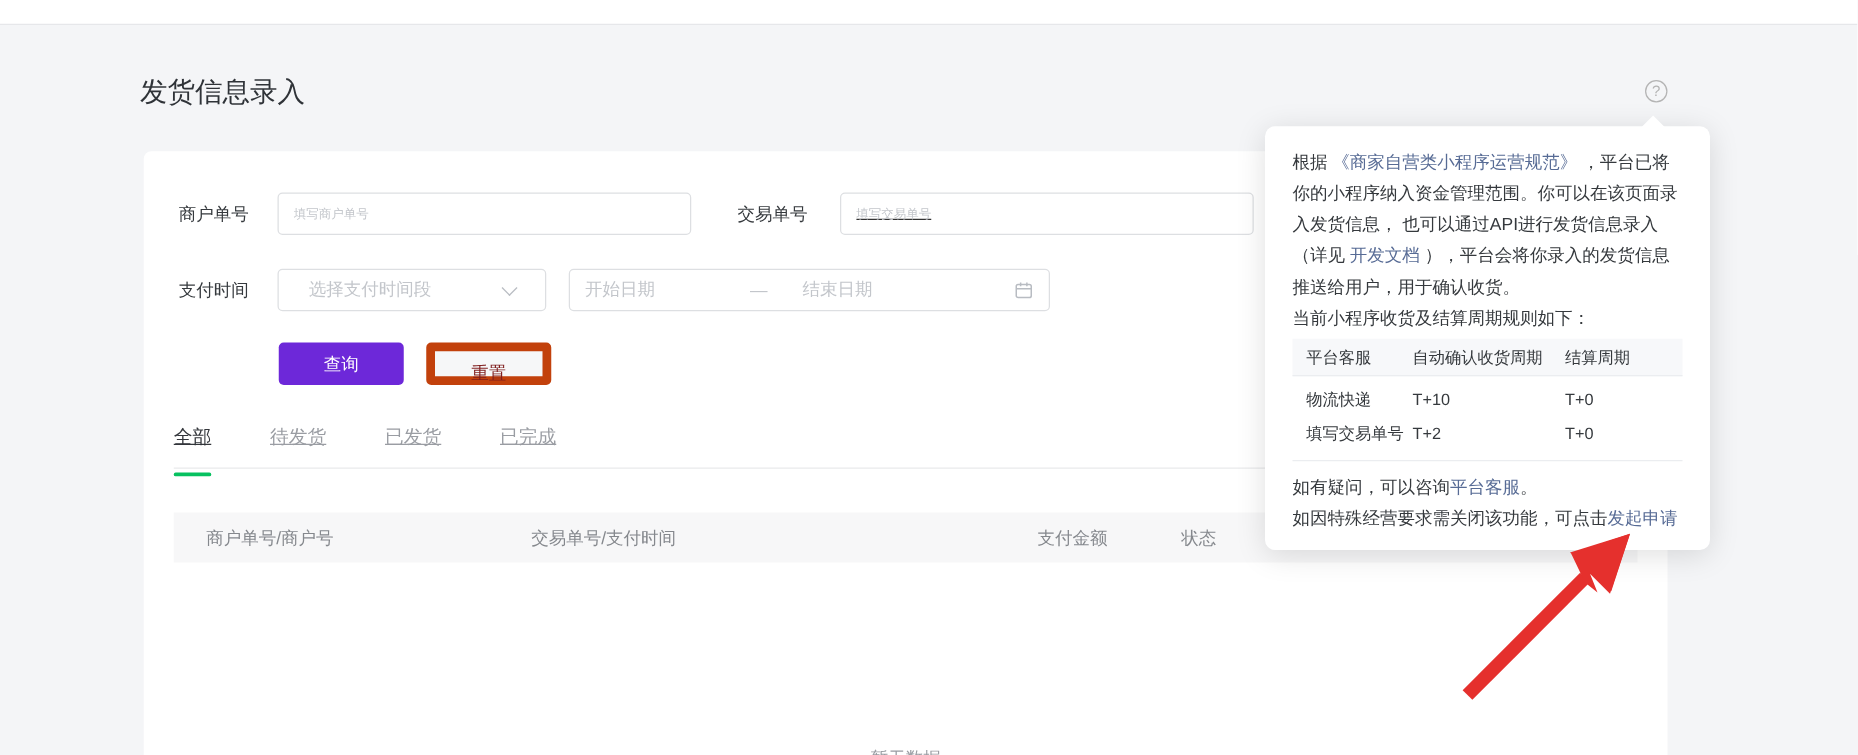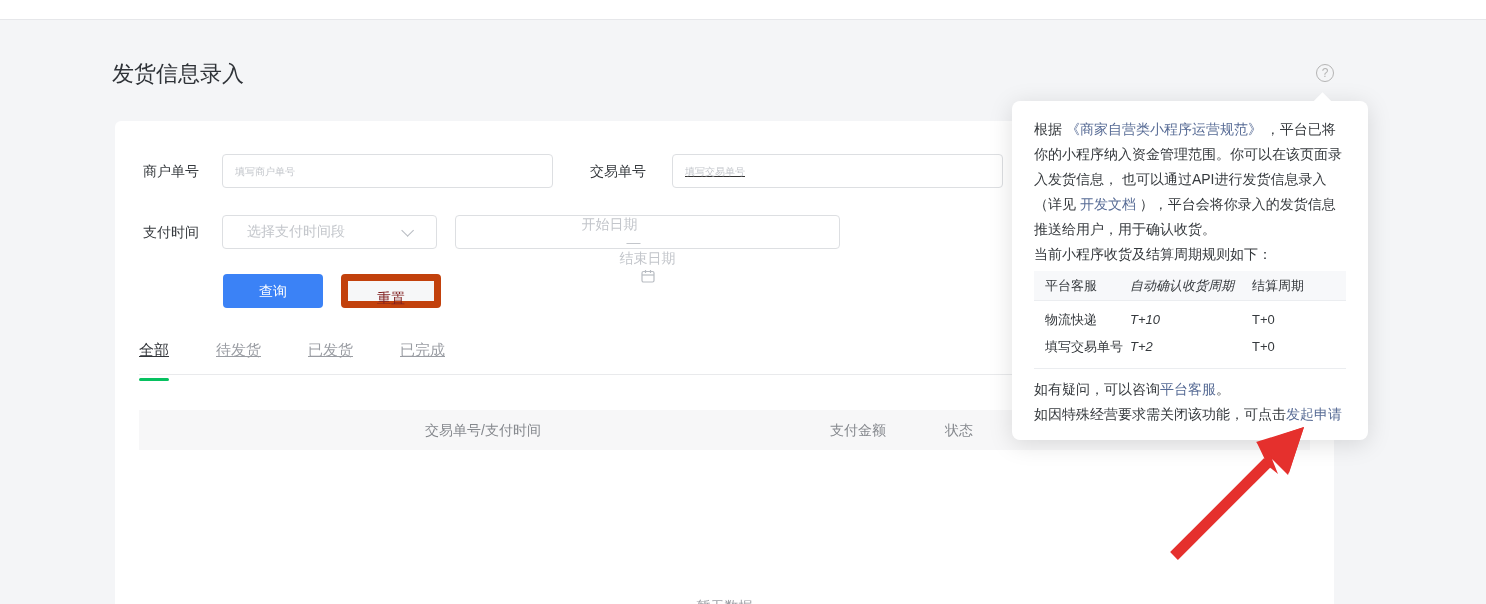--- a/index.html
+++ b/index.html
@@ -44,31 +44,31 @@
     background:#fff; display:flex; align-items:center; padding:0 24px;
     cursor:pointer;
   }
   .select-box .sel-text { flex:1; color:#c3c6cb; font-size:14px; }
   .chevron {
     width:9px; height:9px; border-right:1.5px solid #b8bcc2; border-bottom:1.5px solid #b8bcc2;
     transform:rotate(45deg) translateY(-3px); margin-right:2px;
   }
   .daterange {
     position:absolute; height:34px; border:1px solid #dddfe2; border-radius:4px;
-    background:#fff; display:flex; align-items:center; padding:0 12px; cursor:pointer;flex-direction:column;
+    background:#fff; display:flex; align-items:center; padding:0 12px; cursor:pointer;
   }
   .daterange .dr-start { width:132px; color:#c3c6cb; }
   .daterange .dr-sep   { width:42px; color:#c3c6cb; }
   .daterange .dr-end   { flex:1; color:#c3c6cb; }
   .btn {
     position:absolute; width:100px; height:34px; border-radius:4px;
     font-size:14px; text-align:center; line-height:34px; cursor:pointer;
     font-family:inherit;
   }
-  .btn-primary { background:#3b82f6; color:#ffffff; border:none; }
+  .btn-primary { background:#6d28d9; color:#ffffff; border:none; }
   .btn-plain   { background:#f6f7f8; color:#7f1d1d; border:7px solid #c2410c; }
   .tabs {
     position:absolute; left:24px; right:24px; top:214px; height:40px;
     border-bottom:1px solid #e9eaec; display:flex;
   }
   .tab {
     margin-right:47px; font-size:15px; color:#9a9da3; line-height:30px;
     position:relative; cursor:pointer;text-decoration:underline;
   }
   .tab.active { color:#33363b; }
@@ -97,21 +97,21 @@
     position:absolute; left:304px; top:-6px; width:13px; height:13px;
     background:#ffffff; transform:rotate(45deg);
   }
   .pop-link { color:#576b95; cursor:pointer; text-decoration:none; }
   .pop-table { width:312px; margin-top:4px; font-size:13px; }
   .pop-thead {
     display:flex; height:30px; align-items:center; background:#f7f8fa;
     border-bottom:1px solid #ebedf0;
   }
   .pop-col1 { width:96px;  padding-left:11px; }
-  .pop-col2 { width:122px;font-style:italic; }
+  .pop-col2 { width:122px; }
   .pop-col3 { flex:1; }
   .pop-row { display:flex; align-items:center; height:27px; }
   .pop-row:first-of-type { margin-top:5px; }
   .pop-body-wrap { border-bottom:1px solid #ebedf0; padding-bottom:8px; }
   .pop-footer { margin-top:8px; }
   .annot-arrow { position:absolute; left:0; top:0; z-index:20; pointer-events:none; }
 </style>
 </head>
 <body>
 
@@ -153,20 +153,21 @@
   <button class="btn btn-plain" style="left:226px; top:153px;">重置</button>
 
   <div class="tabs">
     <div class="tab active">全部</div>
     <div class="tab">待发货</div>
     <div class="tab">已发货</div>
     <div class="tab">已完成</div>
   </div>
 
   <div class="thead">
+    <div class="th th-1">商户单号/商户号</div>
     <div class="th th-2">交易单号/支付时间</div>
     <div class="th th-3">支付金额</div>
     <div class="th th-4">状态</div>
   </div>
 
   <div class="empty-text">暂无数据</div>
 </div>
 
 <div class="popover">
   <div class="popover-arrow"></div>

